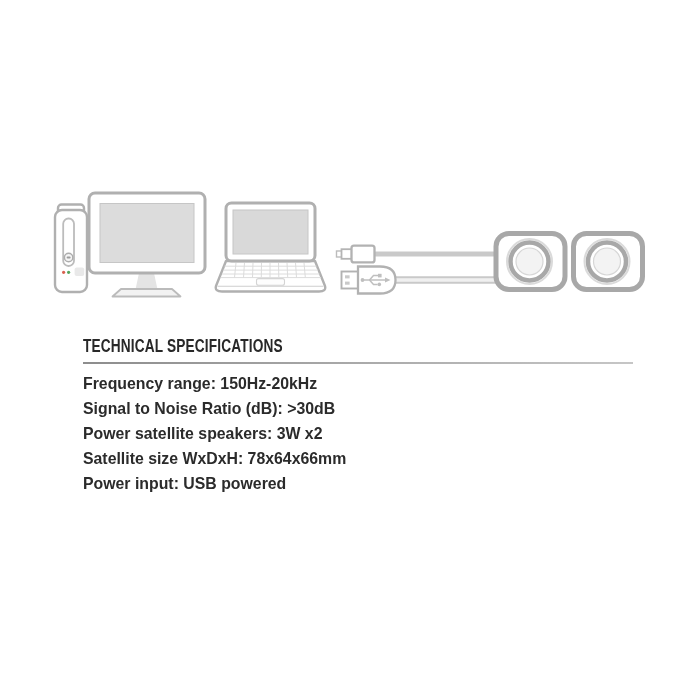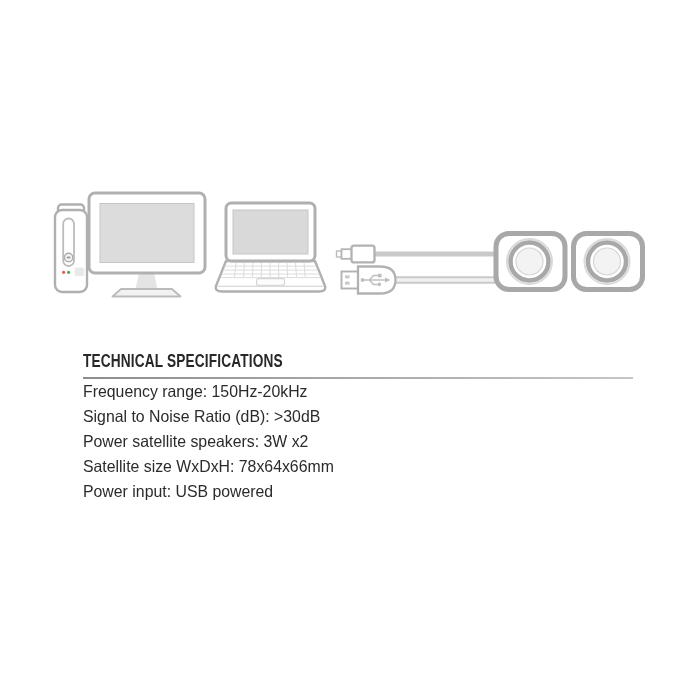--- a/index.html
+++ b/index.html
@@ -9,27 +9,27 @@
 
   
   .illo{position:absolute;left:0;top:0;width:700px;height:330px;}
   .stroke-outline{stroke:var(--outline,#b0b0b0);fill:#fff;}
   .stroke-soft{stroke:#c6c6c6;}
   .screen-fill{fill:var(--screen,#dcdcdc);}
   .cable{stroke:var(--cable,#c9c9c9);fill:none;}
   .speaker-stroke{stroke:var(--speaker,#a8a8a8);fill:#fff;}
 
   
-  .specs{position:absolute;left:83px;top:349px;width:550px;}
+  .specs{position:absolute;left:83px;top:334px;width:550px;}
   .specs h2{margin:0;font-size:19px;line-height:23px;font-weight:bold;
             color:#282828;transform:scaleX(0.72);transform-origin:left bottom;
             white-space:nowrap;letter-spacing:.2px;}
   .rule{margin-top:5px;height:1.5px;border:0;
         background:linear-gradient(to right,#8d8d8d,#c6c6c6);}
-  .spec-cols{display:flex;}
+  .spec-cols{display:flex;margin-top:7px;font-weight:bold;}
   .spec-col{width:275px;flex:none;}
   .spec-col + .spec-col{width:275px;}
   .spec-row{font-size:16.5px;line-height:25px;height:25px;white-space:nowrap;
             transform:scaleX(0.96);transform-origin:left center;color:#2b2b2b;}
 </style>
 </head>
 <body>
 
 <div class="sheet">
 

